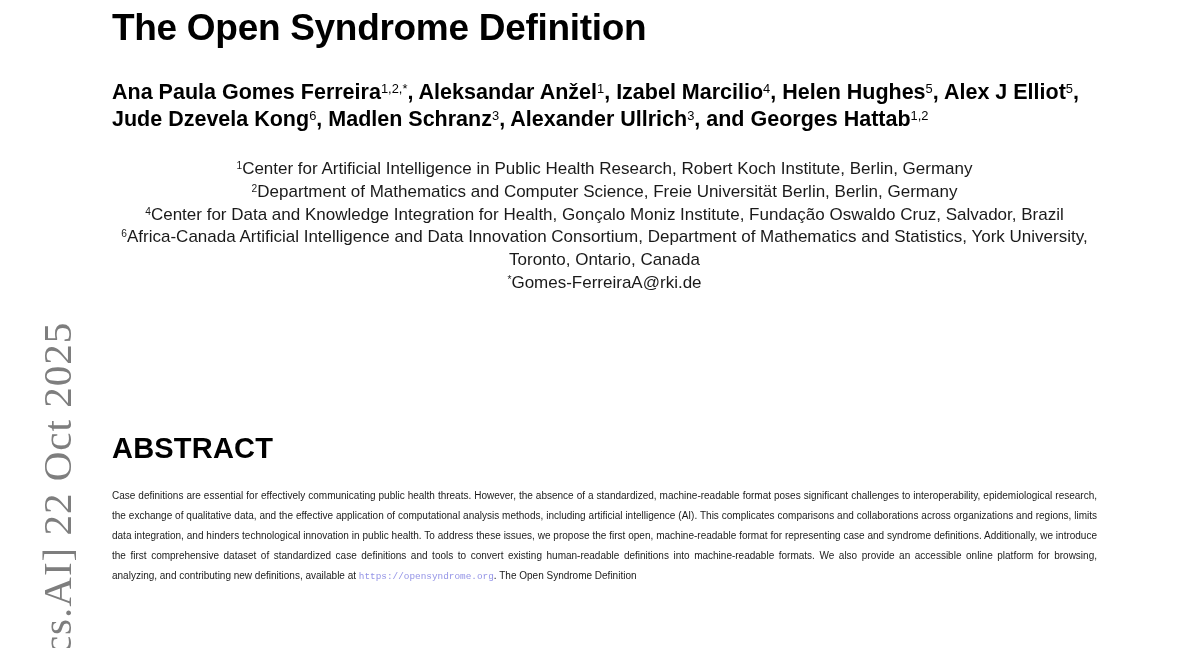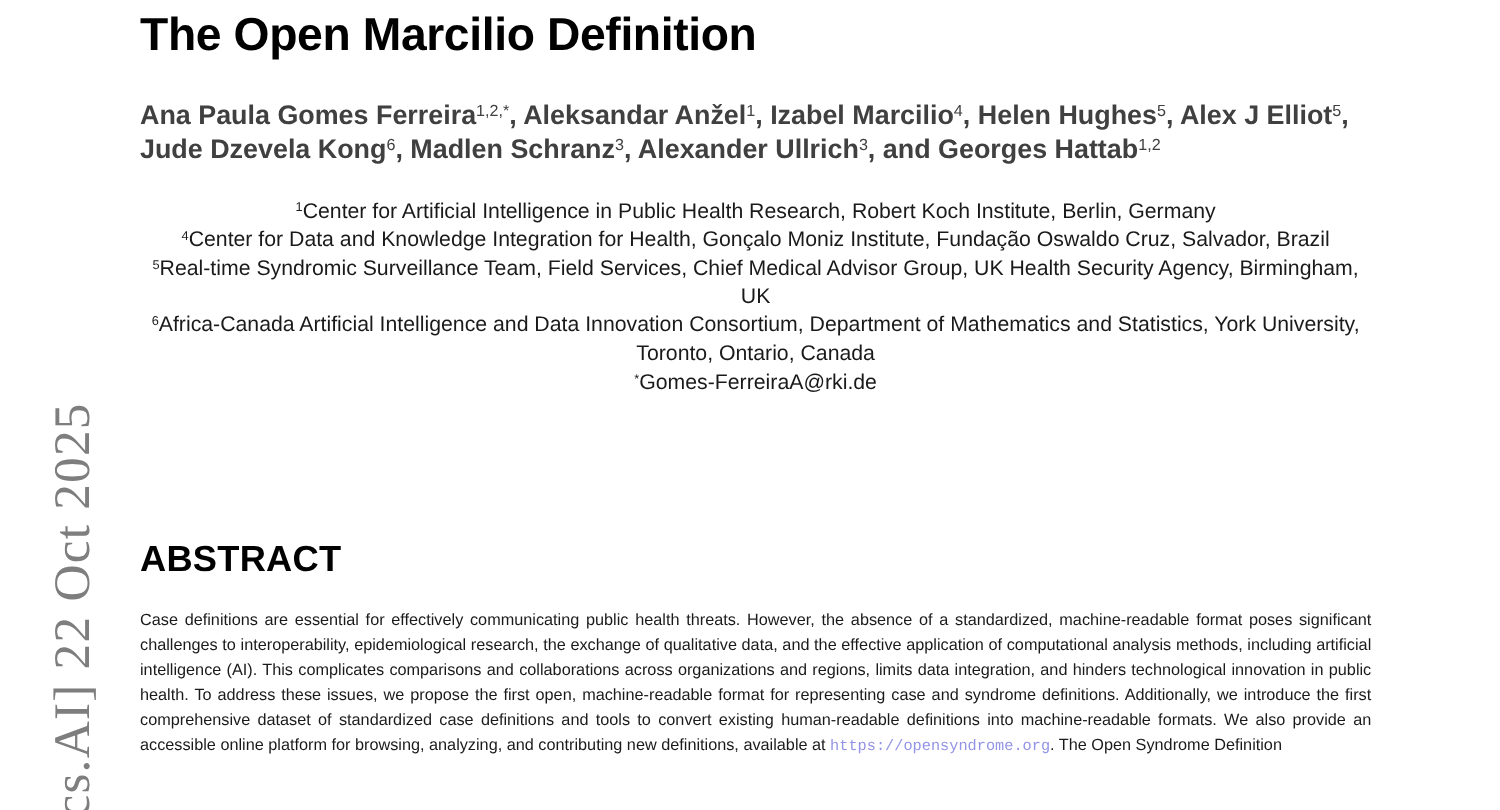--- a/index.html
+++ b/index.html
@@ -48,21 +48,21 @@
   }
   .authors {
     margin: 0;
     position: absolute;
     top: 79px;
     left: 0;
     width: 985px;
     font-size: 21.5px;
     font-weight: bold;
     line-height: 27px;
-    color: #404040;
+    color: #000000;
   }
   .authors sup, .affils sup {
     font-weight: 400;
     font-size: 60%;
     line-height: 0;
     position: relative;
     vertical-align: baseline;
     top: -0.5em;
   }
   .affils {
@@ -86,48 +86,48 @@
     font-weight: bold;
     color: #000000;
     letter-spacing: 0.2px;
   }
   .abstract-body {
     margin: 0;
     position: absolute;
     top: 486px;
     left: 0;
     width: 985px;
-    font-size: 13px;
+    font-size: 10px;
     line-height: 20px;
     text-align: justify;
     color: #1a1a1a;
   }
   .url {
     font-family: "Liberation Mono", monospace;
     font-size: 94%;
     text-decoration: none;
   }
 </style>
 </head>
 <body>
 
 <div class="page">
 
   <div class="arxiv-stamp" style="color: rgb(126, 126, 126);">cs.AI] 22 Oct 2025</div>
 
   <main class="content">
 
-    <h1 class="title">The Open Marcilio Definition</h1>
+    <h1 class="title">The Open Syndrome Definition</h1>
 
     <p class="authors" id="authors"><span>Ana Paula Gomes Ferreira</span><sup>1,2,*</sup>, <span>Aleksandar Anžel</span><sup>1</sup>, <span>Izabel Marcilio</span><sup>4</sup>, <span>Helen Hughes</span><sup>5</sup>, <span>Alex J Elliot</span><sup>5</sup>, <span>Jude Dzevela Kong</span><sup>6</sup>, <span>Madlen Schranz</span><sup>3</sup>, <span>Alexander Ullrich</span><sup>3</sup>, and <span>Georges Hattab</span><sup>1,2</sup></p>
 
     <div class="affils" id="affils">
         <div><sup>1</sup>Center for Artificial Intelligence in Public Health Research, Robert Koch Institute, Berlin, Germany</div>
+        <div><sup>2</sup>Department of Mathematics and Computer Science, Freie Universität Berlin, Berlin, Germany</div>
         <div><sup>4</sup>Center for Data and Knowledge Integration for Health, Gonçalo Moniz Institute, Fundação Oswaldo Cruz, Salvador, Brazil</div>
-        <div><sup>5</sup>Real-time Syndromic Surveillance Team, Field Services, Chief Medical Advisor Group, UK Health Security Agency, Birmingham, UK</div>
         <div><sup>6</sup>Africa-Canada Artificial Intelligence and Data Innovation Consortium, Department of Mathematics and Statistics, York University, Toronto, Ontario, Canada</div>
         <div><sup>*</sup>Gomes-FerreiraA@rki.de</div>
       </div>
 
     <h2 class="abstract-heading">ABSTRACT</h2>
 
     <p class="abstract-body"><span>Case definitions are essential for effectively communicating public health threats. However, the absence of a standardized, machine-readable format poses significant challenges to interoperability, epidemiological research, the exchange of qualitative data, and the effective application of computational analysis methods, including artificial intelligence (AI). This complicates comparisons and collaborations across organizations and regions, limits data integration, and hinders technological innovation in public health. To address these issues, we propose the first open, machine-readable format for representing case and syndrome definitions. Additionally, we introduce the first comprehensive dataset of standardized case definitions and tools to convert existing human-readable definitions into machine-readable formats. We also provide an accessible online platform for browsing, analyzing, and contributing new definitions, available at </span><a href="#" class="url" id="abstract-link" style="color: rgb(147, 147, 230);">https://opensyndrome.org</a><span>. The Open Syndrome Definition</span></p>
 
   </main>
 </div>

